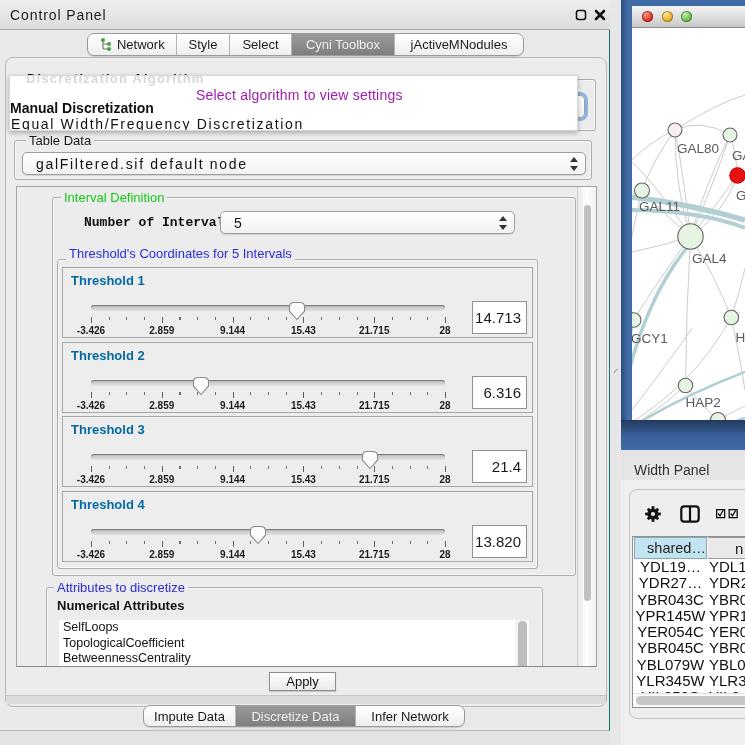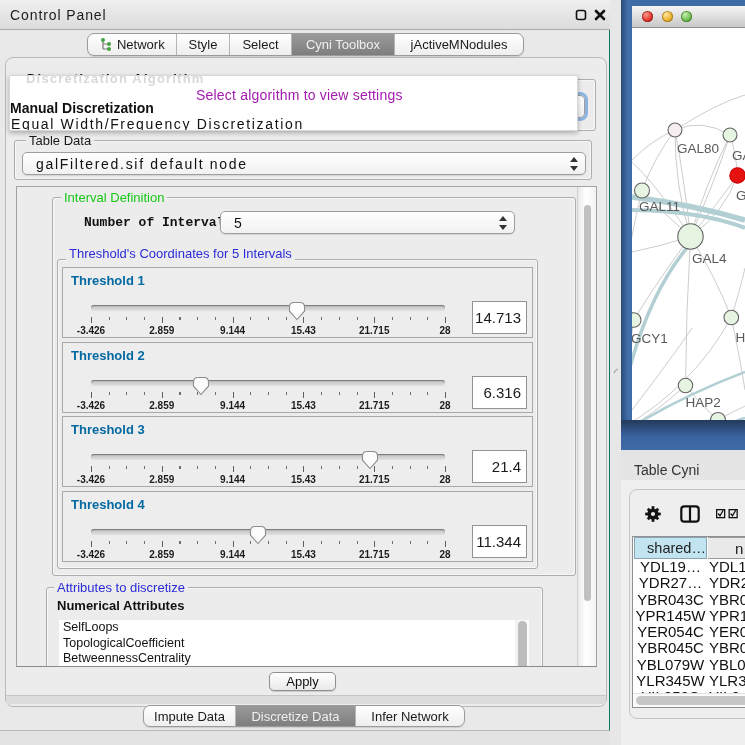--- a/index.html
+++ b/index.html
@@ -46,21 +46,21 @@
 .ticks-maj { position:absolute; left:28px; width:355px; height:6px; top:49px; background:repeating-linear-gradient(90deg,#5f5f5f 0 1px,transparent 1px 70.8px); }
 .tlab { position:absolute; top:57px; font-size:10px; font-weight:bold; color:#1c1c1c; width:50px; text-align:center; }
 .vbox { position:absolute; left:409px; top:33px; width:55px; height:33px; background:#ffffff; border:1px solid #929292; font-size:15px; color:#1a1a1a; text-align:right; padding-right:5px; line-height:31px; }
 .thumb { position:absolute; top:33px; width:18px; height:20px; }
 
 
 #alist { position:absolute; left:42px; top:433px; width:456px; background:#ffffff; height:46px; }
 #alist div { font-size:12.5px; color:#111; padding-left:4px; height:15.7px; line-height:15.7px; }
 
 
-#apply { position:absolute; left:269px; top:672px; width:67px; height:19px; background:linear-gradient(#ffffff,#e9e9e9); border:1px solid #8f8f8f; border-radius:5px; font-size:13px; color:#111; text-align:center; line-height:17px; box-shadow:0 1px 1px rgba(0,0,0,0.15); }
+#apply { position:absolute; left:269px; top:672px; width:67px; height:19px; background:linear-gradient(#ffffff,#e9e9e9); border:1px solid #8f8f8f; border-radius:0; font-size:13px; color:#111; text-align:center; line-height:17px; box-shadow:0 1px 1px rgba(0,0,0,0.15); }
 
 
 #popup { position:absolute; left:9px; top:75px; width:569px; height:56px; background:#ffffff; overflow:hidden; border:1px solid #d8d8d8; border-radius:1px; box-shadow:0 2px 5px rgba(0,0,0,0.28); }
 
 
 #rgap { position:absolute; left:610px; top:0; width:11px; height:745px; background:#e7e7e7; }
 #rwin { position:absolute; left:621px; top:0; width:124px; height:450px; background:linear-gradient(90deg,#2b4a79 0,#446fa9 7px,#3e6ba5 12px); }
 #rband { position:absolute; left:0; top:420px; width:124px; height:30px; background:linear-gradient(#24395c,#3a62a0 55%,#3e6ba5); }
 #rtbar { position:absolute; left:11px; top:6px; width:113px; height:22px; background:linear-gradient(#f5f5f5,#c8c8c8); border-bottom:1px solid #8e8e8e; }
 .light { position:absolute; top:5px; width:11px; height:11px; border-radius:50%; }
@@ -185,21 +185,21 @@
         <div class="ticks-maj"></div>
       <div class="tlab" style="left:3px;">-3.426</div>
       <div class="tlab" style="left:73.8px;">2.859</div>
       <div class="tlab" style="left:144.6px;">9.144</div>
       <div class="tlab" style="left:215.4px;">15.43</div>
       <div class="tlab" style="left:286.2px;">21.715</div>
       <div class="tlab" style="left:357px;">28</div>
       <svg class="thumb" style="left:185.5px;" width="18" height="20" viewBox="0 0 18 20">
           <path d="M1.5 6 Q1.5 1.5 6 1.5 L12 1.5 Q16.5 1.5 16.5 6 L16.5 10.2 L9 18.5 L1.5 10.2 Z" fill="#fcfcfc" stroke="#8c8c8c" stroke-width="1.1"></path>
         </svg>
-      <div class="vbox">11.344</div>
+      <div class="vbox">13.820</div>
     </div>
 
     <div class="grp" style="left:29px; top:400px; width:497px; height:90px;"></div>
     <div class="gtitle" style="left:37px; top:393px; color:#2b2bd8;">Attributes to discretize</div>
     <div class="abs" style="left:40px; top:411px; font-size:13px; font-weight:bold; color:#111;">Numerical Attributes</div>
     <div id="alist">
       <div>SelfLoops</div>
       <div>TopologicalCoefficient</div>
       <div>BetweennessCentrality</div>
     </div>
@@ -299,21 +299,21 @@
         <text x="60" y="235">GAL4</text>
         <text x="-1" y="314.5">GCY1</text>
         <text x="103.5" y="314">HIS7</text>
         <text x="53.5" y="378.5">HAP2</text>
       </g>
     </svg>
   </div>
 </div>
 
 <div id="tphead">
-    <span class="t">Table Cyni</span>
+    <span class="t">Width Panel</span>
   </div>
 <div id="tparea">
   <div id="tpbox">
 
     <svg class="abs" style="left:15px; top:16px;" width="16" height="16" viewBox="0 0 16 16">
         <g fill="#151515">
           <circle cx="8" cy="8" r="5.6"></circle>
           <g>
             <rect x="6.6" y="0.2" width="2.8" height="4"></rect>
             <rect x="6.6" y="11.8" width="2.8" height="4"></rect>

